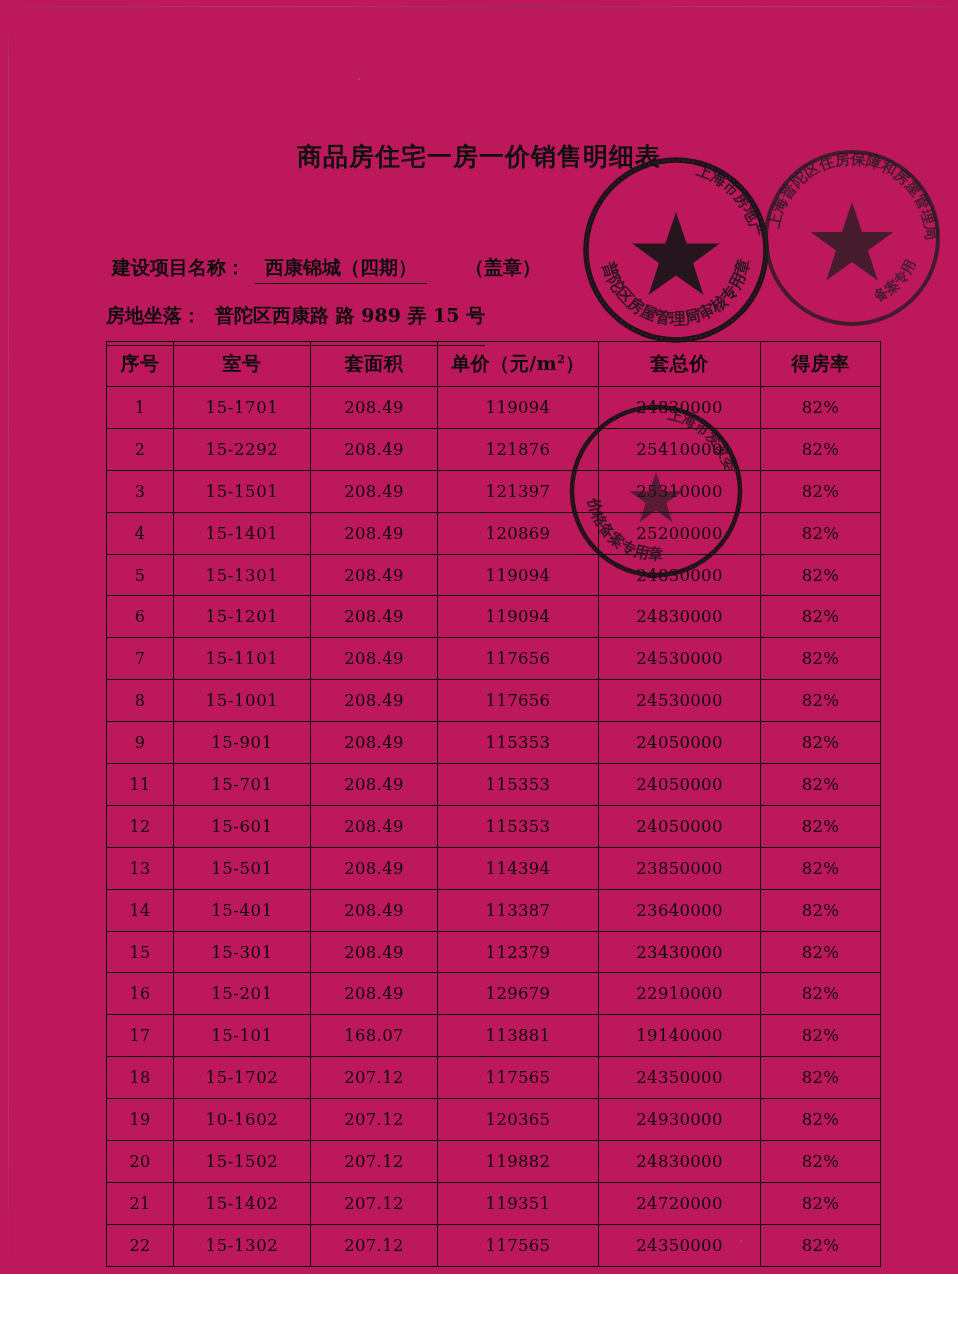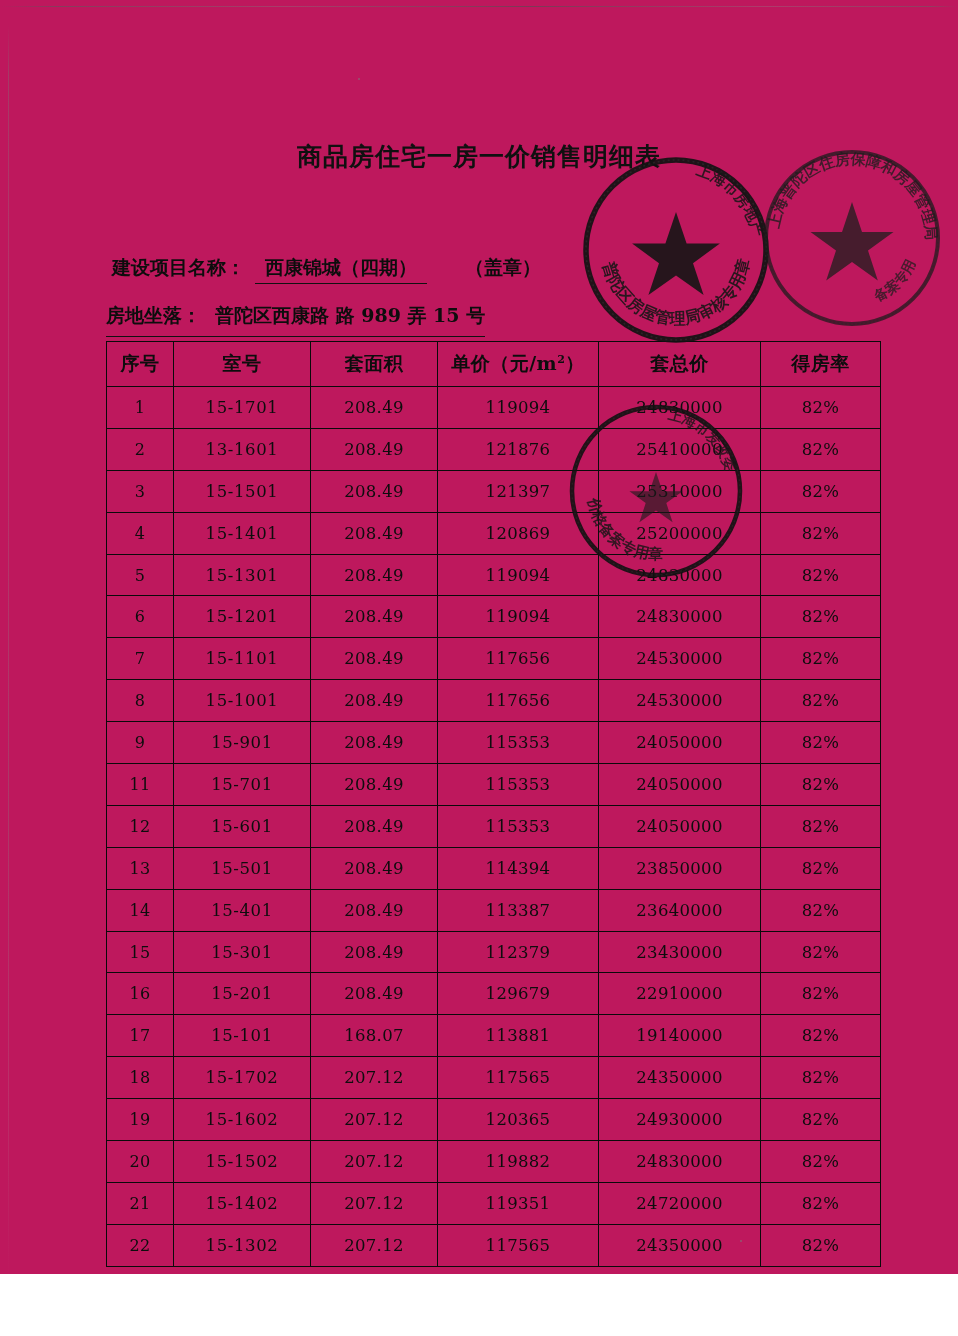--- a/index.html
+++ b/index.html
@@ -94,21 +94,21 @@
     font-weight: bold;
   }
   .field-seal-note {
     margin-left: 28px;
     font-weight: bold;
     font-size: 19px;
   }
   .addr-underline {
     display: inline-block;
     border-bottom: 1.6px solid #111;
-    padding-bottom: 7px;
+    padding-bottom: 16px;
   }
 
   
   #price-table {
     position: absolute;
     left: 106px;
     top: 341px;
     width: 774px;
     border-collapse: collapse;
     table-layout: fixed;
@@ -218,21 +218,21 @@
         <tr>
           <td class="col-idx">1</td>
           <td class="col-room">15-1701</td>
           <td class="col-area">208.49</td>
           <td class="col-unit-price">119094</td>
           <td class="col-total-price">24830000</td>
           <td class="col-rate">82%</td>
         </tr>
         <tr>
           <td class="col-idx">2</td>
-          <td class="col-room">13-1601</td>
+          <td class="col-room">15-2292</td>
           <td class="col-area">208.49</td>
           <td class="col-unit-price">121876</td>
           <td class="col-total-price">25410000</td>
           <td class="col-rate">82%</td>
         </tr>
         <tr>
           <td class="col-idx">3</td>
           <td class="col-room">15-1501</td>
           <td class="col-area">208.49</td>
           <td class="col-unit-price">121397</td>
@@ -346,21 +346,21 @@
         <tr>
           <td class="col-idx">18</td>
           <td class="col-room">15-1702</td>
           <td class="col-area">207.12</td>
           <td class="col-unit-price">117565</td>
           <td class="col-total-price">24350000</td>
           <td class="col-rate">82%</td>
         </tr>
         <tr>
           <td class="col-idx">19</td>
-          <td class="col-room">15-1602</td>
+          <td class="col-room">10-1602</td>
           <td class="col-area">207.12</td>
           <td class="col-unit-price">120365</td>
           <td class="col-total-price">24930000</td>
           <td class="col-rate">82%</td>
         </tr>
         <tr>
           <td class="col-idx">20</td>
           <td class="col-room">15-1502</td>
           <td class="col-area">207.12</td>
           <td class="col-unit-price">119882</td>

